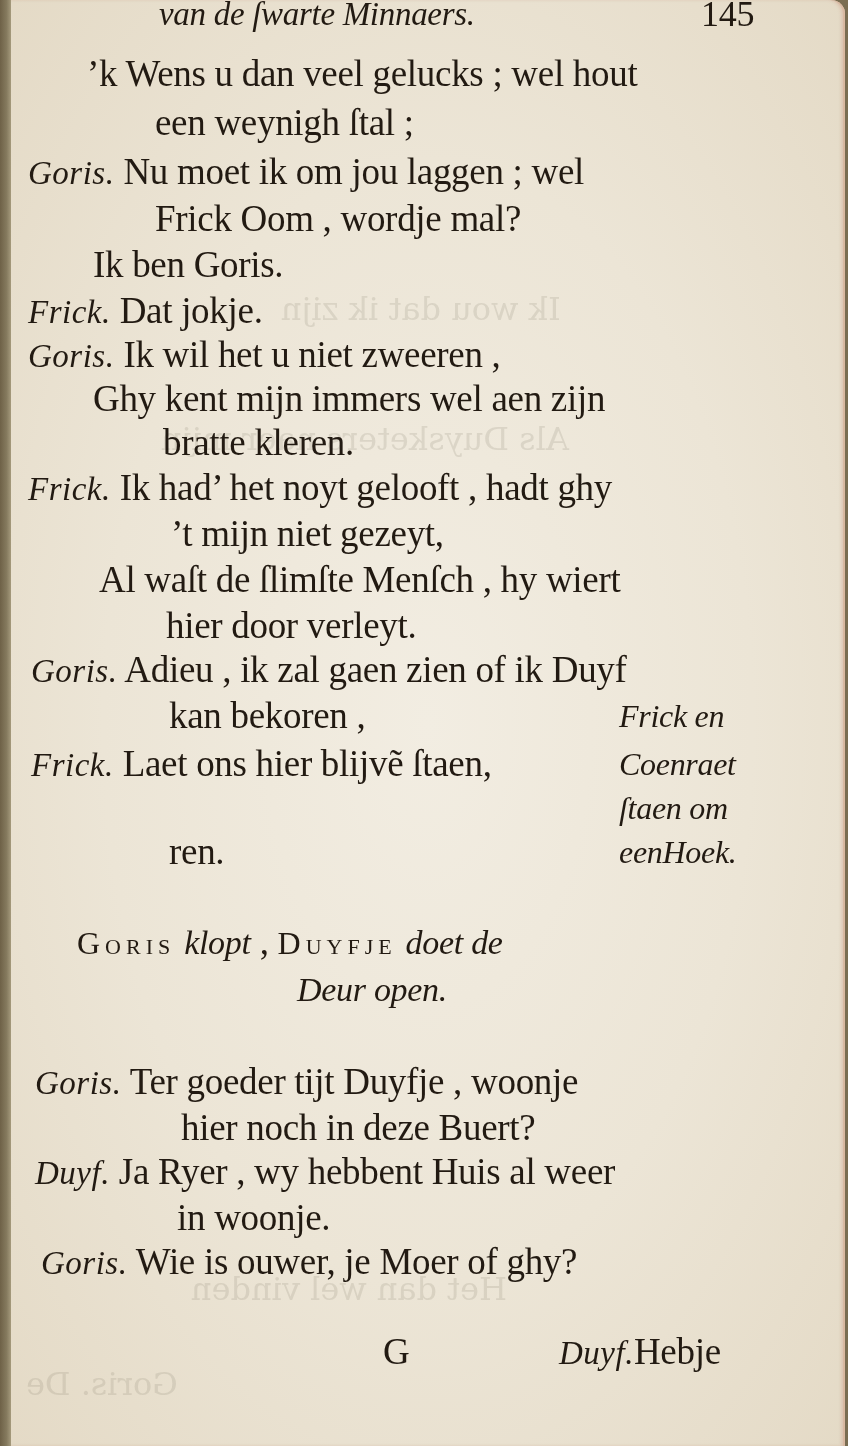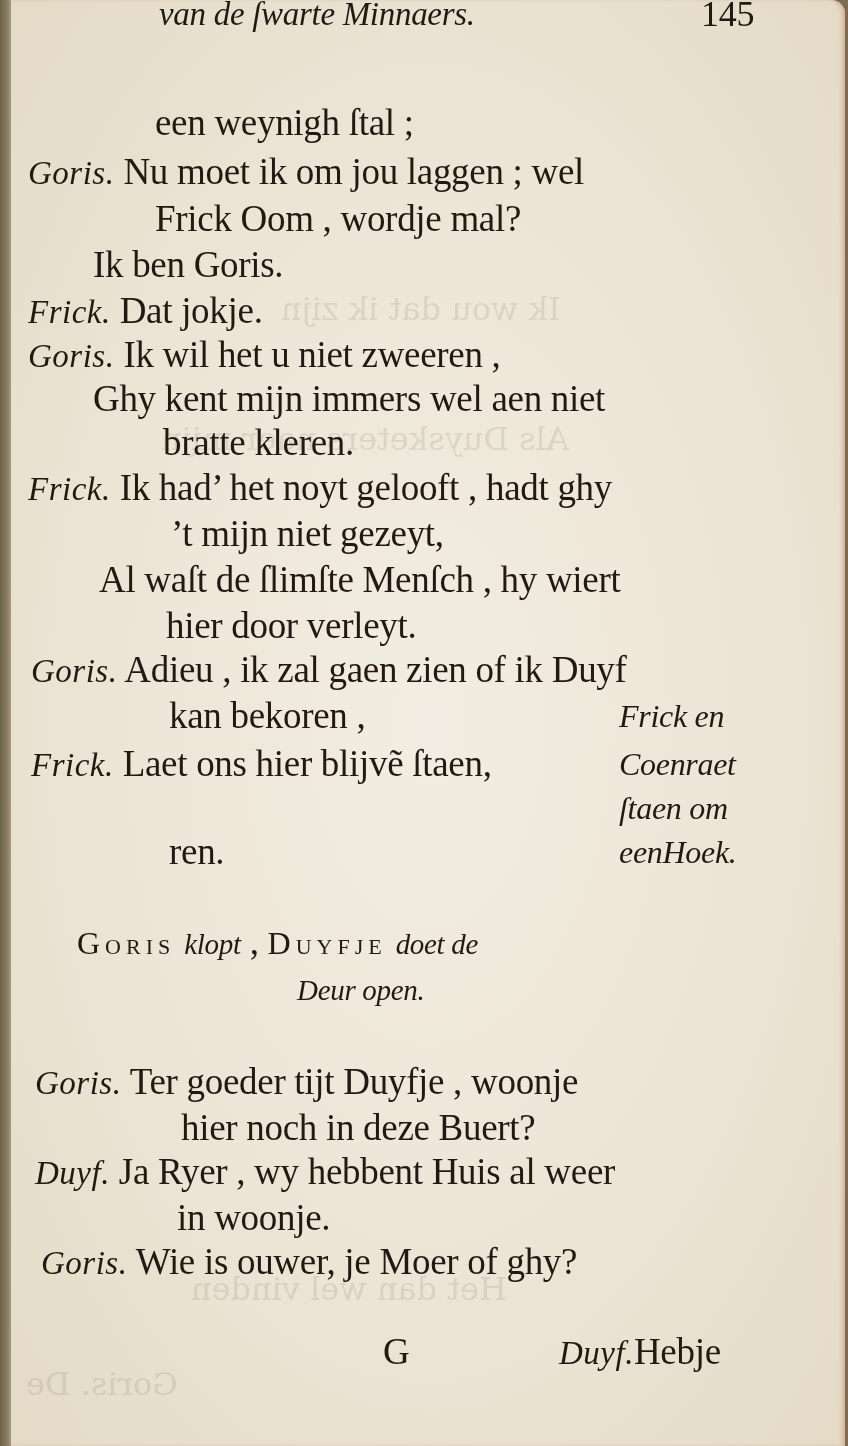--- a/index.html
+++ b/index.html
@@ -29,56 +29,57 @@
       font-size: 37px; line-height: 44px; color: #221a12;
       letter-spacing: -0.3px;
     }
     .speaker {
       font-style: italic; font-size: 33px; letter-spacing: 0.5px;
     }
     .header-title { font-style: italic; font-size: 33px; }
     .page-num { font-size: 36px; }
     .margin-note { font-style: italic; font-size: 32px; }
     .smallcaps { font-variant: small-caps; letter-spacing: 5px; font-size: 32px; }
-    .stage-it { font-style: italic; font-size: 29px; }
+    .stage-it { font-style: italic; font-size: 34px; }
   </style>
 </head>
 <body>
 
 <div class="binding"></div>
 
 <div class="page">
 
   <div class="ghost" style="left:270px;top:290px;">Ik wou dat ik zijn</div>
   <div class="ghost" style="left:150px;top:420px;">Als Duysketers naer mijn</div>
   <div class="ghost" style="left:180px;top:1270px;">Het dan wel vinden</div>
   <div class="ghost" style="left:15px;top:1365px;">Goris. De</div>
 
   <div class="line header-title" style="left:148px;top:-8px;">van de ſwarte Minnaers.</div>
   <div class="line page-num" style="left:690px;top:-8px;">145</div>
 
+  <div class="line" style="left:76px;top:52px;">’k Wens u dan veel gelucks ; wel hout</div>
   <div class="line" style="left:144px;top:101px;font-family:Liberation Serif, serif;">een weynigh ſtal ;</div>
 
   <div class="line" style="left:17px;top:150px;">
     <span class="speaker">Goris.</span>
     <span>Nu moet ik om jou laggen ; wel</span>
   </div>
   <div class="line" style="left:144px;top:197px;">Frick Oom , wordje mal?</div>
   <div class="line" style="left:82px;top:243px;">Ik ben Goris.</div>
 
   <div class="line" style="left:17px;top:289px;">
     <span class="speaker">Frick.</span>
     <span>Dat jokje.</span>
   </div>
 
   <div class="line" style="left:17px;top:333px;">
     <span class="speaker">Goris.</span>
     <span>Ik wil het u niet zweeren ,</span>
   </div>
-  <div class="line" style="left:82px;top:377px;">Ghy kent mijn immers wel aen niet</div>
+  <div class="line" style="left:82px;top:377px;">Ghy kent mijn immers wel aen zijn</div>
   <div class="line" style="left:152px;top:421px;">bratte kleren.</div>
 
   <div class="line" style="left:17px;top:466px;">
     <span class="speaker">Frick.</span>
     <span>Ik had’ het noyt gelooft , hadt ghy</span>
   </div>
   <div class="line" style="left:160px;top:512px;">’t mijn niet gezeyt,</div>
   <div class="line" style="left:88px;top:558px;">Al waſt de ſlimſte Menſch , hy wiert</div>
   <div class="line" style="left:155px;top:604px;">hier door verleyt.</div>
 

